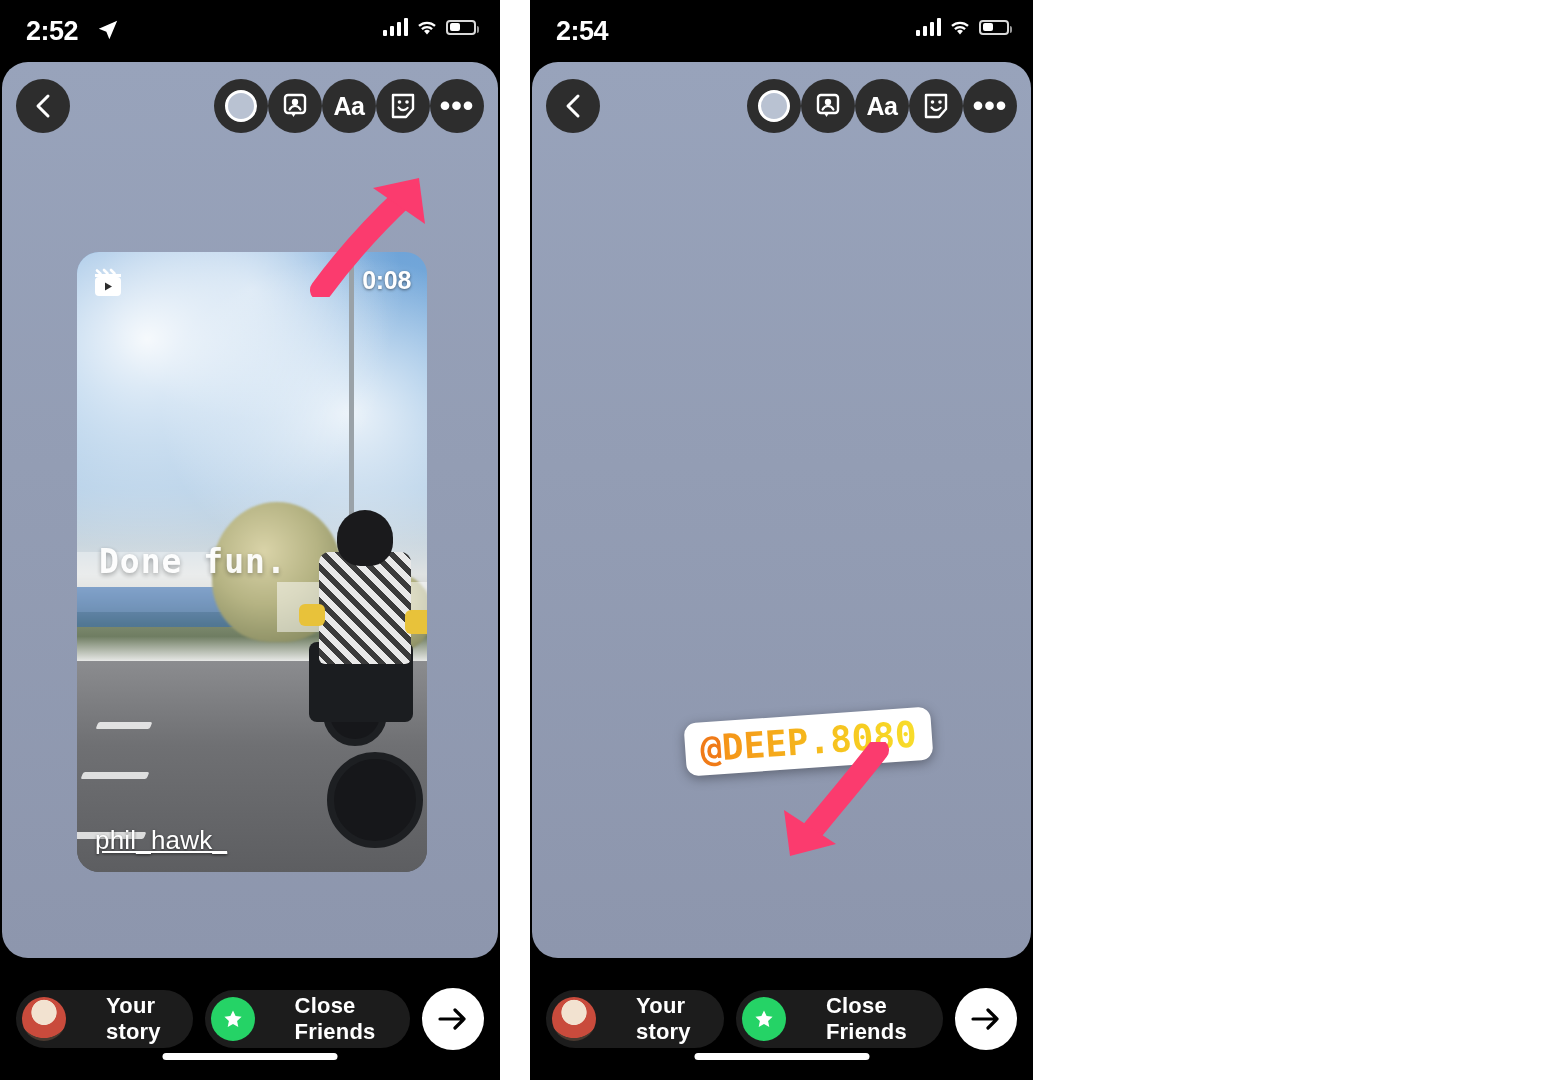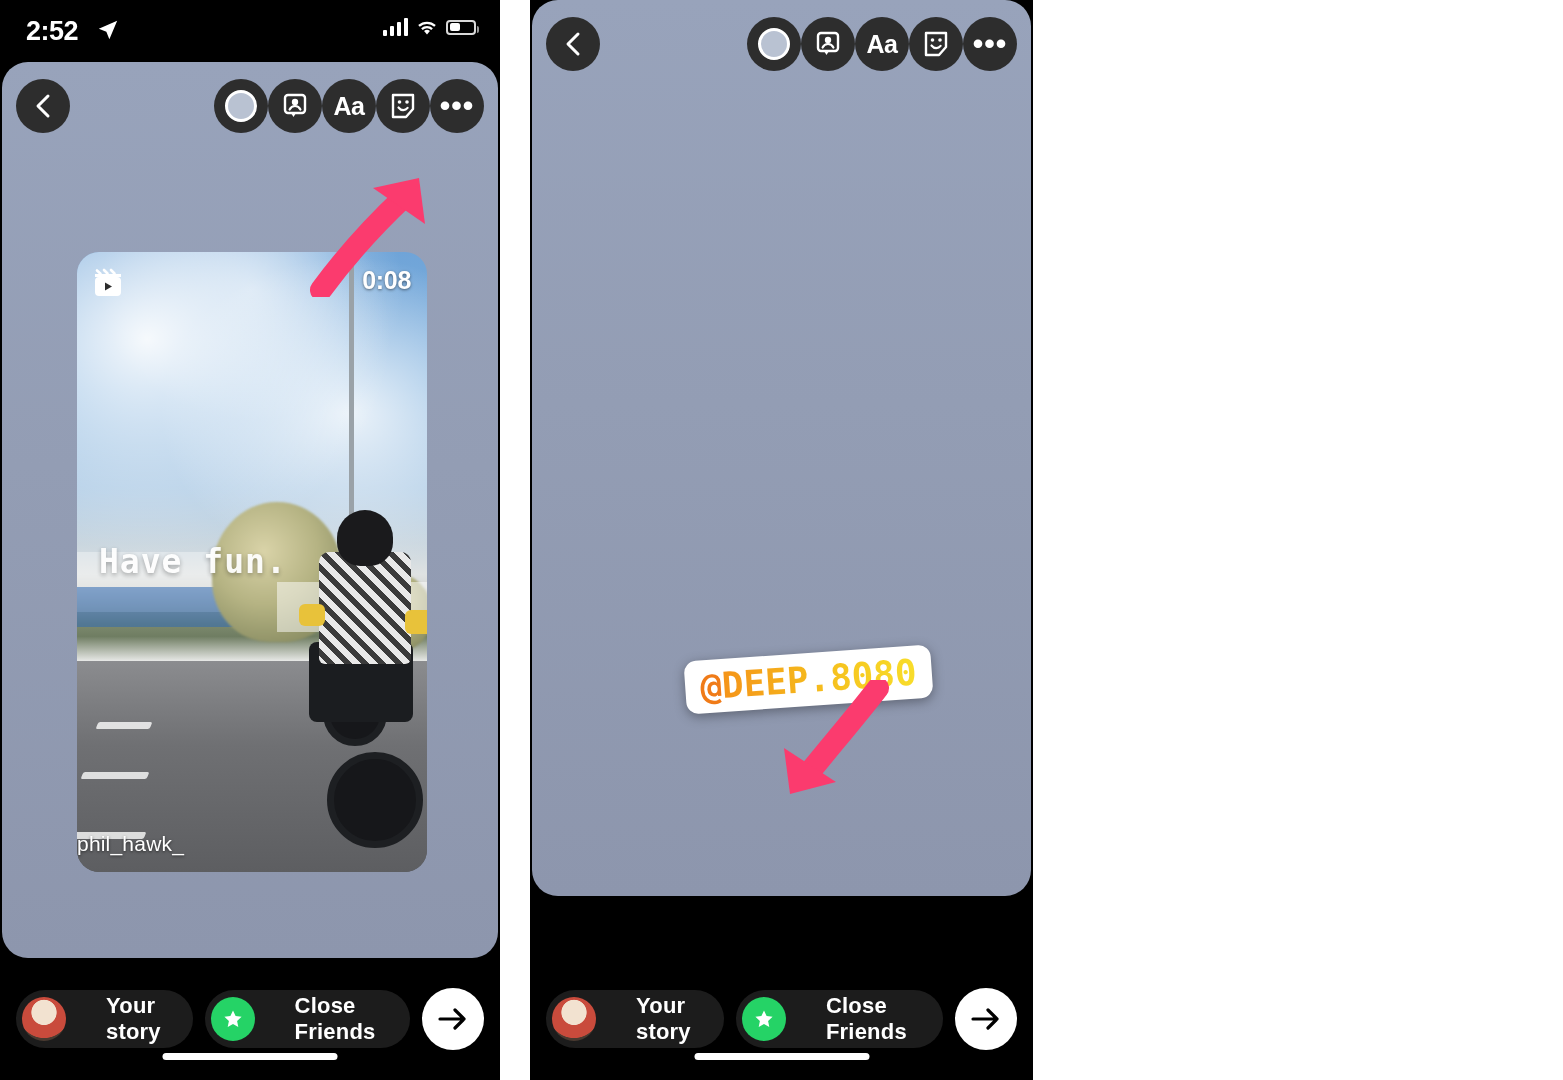--- a/index.html
+++ b/index.html
@@ -63,22 +63,22 @@
   .bike-wheel{ position:absolute; border-radius:50%; background:#16171a; border:7px solid #1d1f22; }
   .bike-body{ position:absolute; background:#1b1d20; border-radius:8px; }
   .torso{ position:absolute; border-radius:10px 10px 6px 6px;
           background:repeating-linear-gradient(45deg,#e9e9e9 0 6px,#3b3b3b 6px 12px); }
   .helmet{ position:absolute; border-radius:50% 50% 42% 42%; background:#1a1a1c; }
   .glove{ position:absolute; border-radius:6px; background:#e8c23a; }
 
   .reel-ico{ position:absolute; left:14px; top:14px; width:34px; height:34px; }
   .dur{ position:absolute; right:16px; top:14px; color:#fff; font-size:25px; font-weight:600; letter-spacing:-.3px;
         text-shadow:0 1px 3px rgba(0,0,0,.5); }
-  .card-user{ position:absolute; left:0; bottom:16px; color:#fff; font-size:21px; letter-spacing:.2px;
-              text-shadow:0 1px 3px rgba(0,0,0,.6); }
+  .card-user{ position:absolute; left:18px; bottom:16px; color:#fff; font-size:26px; letter-spacing:.2px;
+              text-shadow:0 1px 3px rgba(0,0,0,.6);text-decoration:underline; }
 
   .story-text{ position:absolute; color:#fff; font-family:"DejaVu Sans Mono", monospace; font-weight:700;
                letter-spacing:1px; text-shadow:0 2px 5px rgba(0,0,0,.35); white-space:nowrap; }
   .st1{ left:22px; top:290px; font-size:33px; opacity:.93; }
 
   
   .mention{ position:absolute; background:#fff; border-radius:10px; display:flex; align-items:center;
             padding:5px 12px; box-shadow:0 3px 12px rgba(0,0,0,.35); }
   .mention span{ font-family:"DejaVu Sans Mono", monospace; font-weight:700; }
   .m-at{ color:#f07b18; }
@@ -185,21 +185,21 @@
           <div class="glove" style="left:328px;top:358px;width:28px;height:24px;"></div>
           <div class="glove" style="left:222px;top:352px;width:26px;height:22px;"></div>
         </div>
         <svg class="reel-ico" viewBox="0 0 34 34">
           <path d="M4 8h26v3H4z" fill="#fff"></path>
             <rect x="4" y="11" width="26" height="19" rx="4" fill="#fff"></rect>
           <path d="M14 16.5v8l7-4-7-4Z" fill="#2d2d2d"></path>
           <path d="M6 4.5l3.5 3.2M13 4l3.5 3.5M20 4l3.5 3.5" stroke="#fff" stroke-width="2.6" stroke-linecap="round"></path>
         </svg>
         <div class="dur">0:08</div>
-        <div class="story-text st1">Have fun.</div>
+        <div class="story-text st1">Done fun.</div>
         <div class="card-user">phil_hawk_</div>
       </div>
 
       <svg class="arrow" style="left:305px;top:110px;width:130px;height:125px;" viewBox="0 0 130 125">
         <path d="M14 118 C 36 88, 64 56, 98 24" stroke="#FB3B6E" stroke-width="22" stroke-linecap="round" fill="none"></path>
         <path d="M112 6 L118 52 L66 16 Z" fill="#FB3B6E"></path>
       </svg>
     </div>
 
     <div class="sharebar">
@@ -219,20 +219,39 @@
         <svg width="30" height="26" viewBox="0 0 30 26">
             <path d="M2 13h24M17 4l9 9-9 9" fill="none" stroke="#000" stroke-width="3.2" stroke-linecap="round" stroke-linejoin="round"></path>
           </svg>
       </div>
       <div class="homebar"></div>
     </div>
   </div>
 
 
   <div class="phone p3">
+    <div class="statusbar">
+      <div class="st-time">2:54</div>
+      <div class="st-right">
+        <div class="bars">
+            <i></i>
+            <i></i>
+            <i></i>
+            <i></i>
+          </div>
+        <svg class="wifi" viewBox="0 0 24 18">
+            <path d="M12 16.5 8.8 12.9a4.9 4.9 0 0 1 6.4 0L12 16.5Z" fill="#fff"></path>
+            <path d="M5.6 9.8a9.7 9.7 0 0 1 12.8 0l-1.7 1.9a7.2 7.2 0 0 0-9.4 0L5.6 9.8Z" fill="#fff"></path>
+            <path d="M2.4 6.3a14.4 14.4 0 0 1 19.2 0l-1.7 1.9a11.9 11.9 0 0 0-15.8 0L2.4 6.3Z" fill="#fff"></path>
+          </svg>
+        <div class="batt">
+            <b></b>
+          </div>
+      </div>
+    </div>
 
     <div class="editor">
       <div class="topbar">
         <div class="tb-circle">
           <svg width="22" height="26" viewBox="0 0 22 26">
               <path d="M16 3 6 13l10 10" fill="none" stroke="#fff" stroke-width="3" stroke-linecap="round" stroke-linejoin="round"></path>
             </svg>
         </div>
         <div class="tb-tools">
           <div class="tb-circle">

